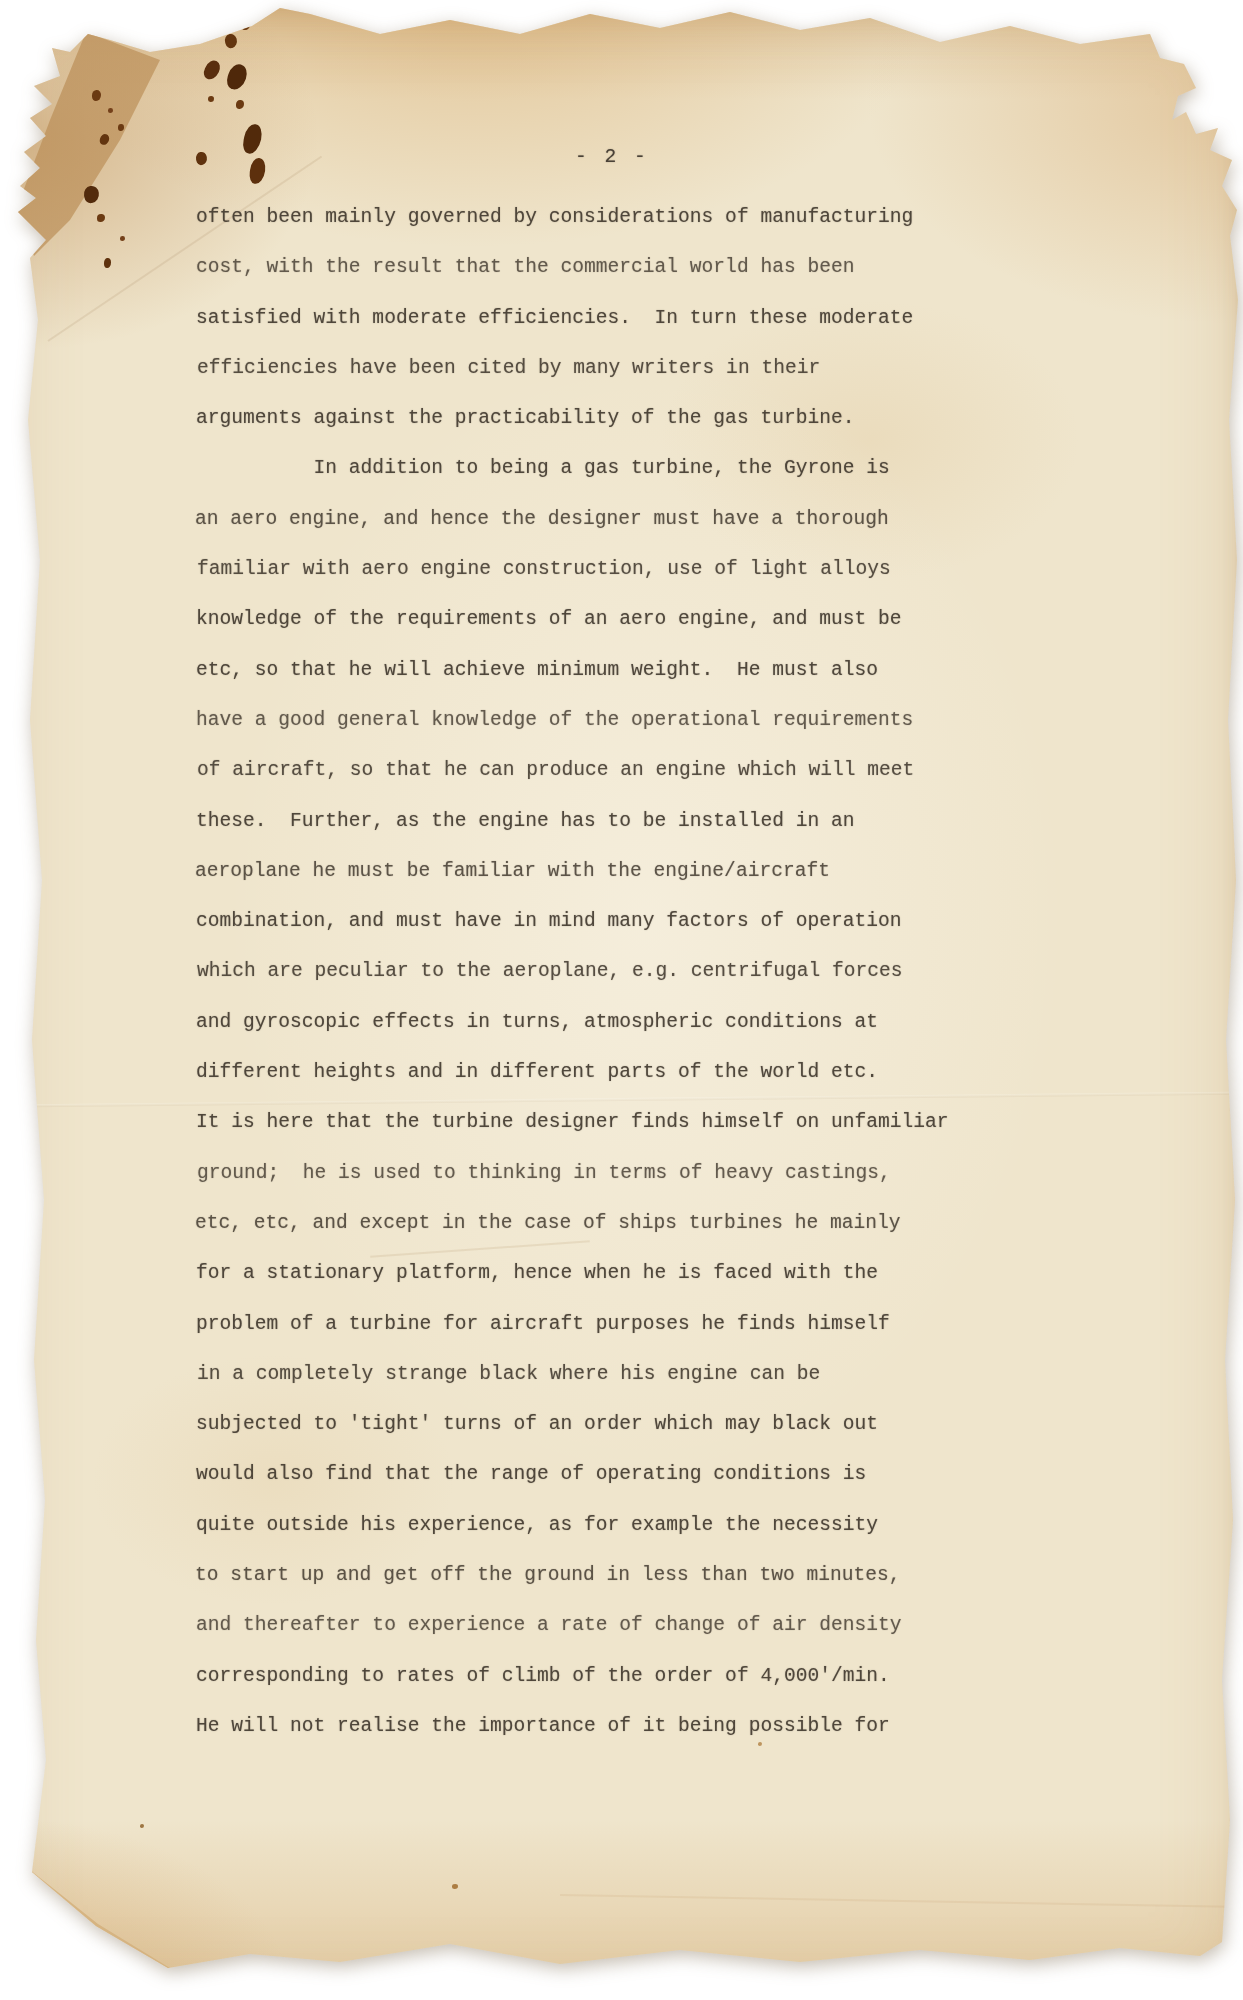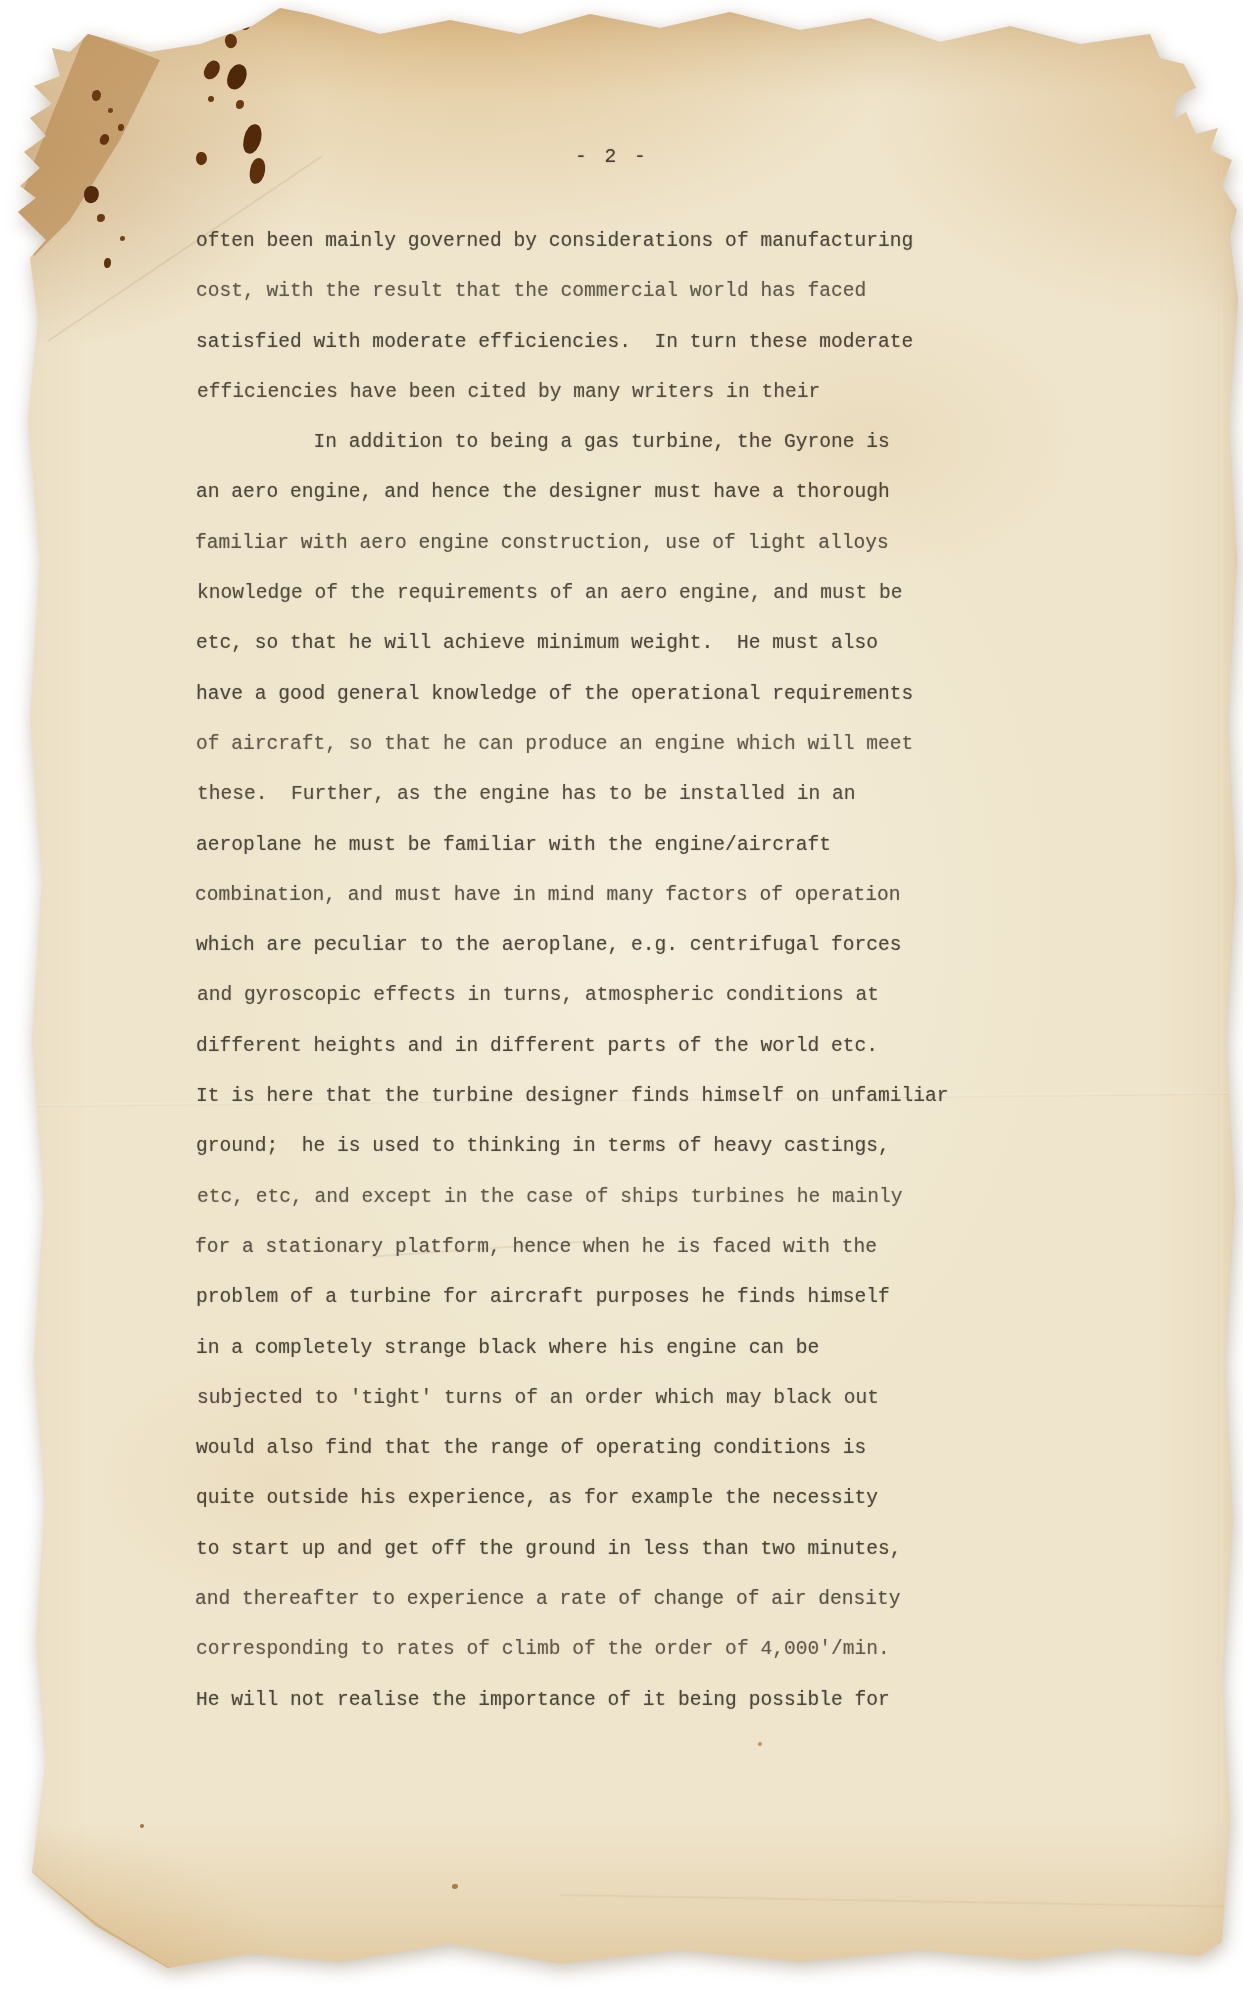--- a/index.html
+++ b/index.html
@@ -68,21 +68,21 @@
   .stain.s14{left:84px;top:186px;width:15px;height:17px;background:#532b0c;transform:rotate(-8deg);}
   .stain.s15{left:97px;top:214px;width:8px;height:8px;background:#6b3a12;}
   .stain.s16{left:104px;top:258px;width:7px;height:10px;background:#5f320e;}
   .stain.s17{left:120px;top:236px;width:5px;height:5px;background:#74401a;}
   .stain.s18{left:140px;top:1824px;width:4px;height:4px;background:#8a5a20;opacity:.8;}
   .stain.s19{left:452px;top:1884px;width:6px;height:5px;background:#9c6524;opacity:.8;}
   .stain.s20{left:758px;top:1742px;width:4px;height:4px;background:#a87430;opacity:.7;}
   .page-number{position:absolute;left:575px;top:132px;height:50px;line-height:50px;
     font-size:19.6px;letter-spacing:3px;color:rgba(62,54,44,0.88);
     text-shadow:0 0 1.2px rgba(62,54,44,0.5);white-space:pre;}
-  .text-block{position:absolute;left:196px;top:216px;width:980px;}
+  .text-block{position:absolute;left:196px;top:192px;width:980px;}
   .line{height:50.3px;line-height:50.3px;white-space:pre;font-size:19.6px;
     color:rgba(62,54,44,0.85);text-shadow:0 0 1.2px rgba(62,54,44,0.45);}
   .line:nth-child(4n){margin-left:1px;opacity:.96;}
   .line:nth-child(7n){margin-left:-1px;opacity:.92;}
   .line:nth-child(9n+2){opacity:.88;}
 </style>
 </head>
 <body>
 
 <div class="scan">
@@ -114,23 +114,24 @@
       <div class="stain s15"></div>
       <div class="stain s16"></div>
       <div class="stain s17"></div>
       <div class="stain s18"></div>
       <div class="stain s19"></div>
       <div class="stain s20"></div>
 
       <div class="page-number">- 2 -</div>
       <div class="text-block" id="textBlock">
           <div class="line">often been mainly governed by considerations of manufacturing</div>
-          <div class="line">cost, with the result that the commercial world has faced</div>
+          <div class="line">cost, with the result that the commercial world has been</div>
           <div class="line">satisfied with moderate efficiencies.  In turn these moderate</div>
           <div class="line">efficiencies have been cited by many writers in their</div>
+          <div class="line">arguments against the practicability of the gas turbine.</div>
           <div class="line">          In addition to being a gas turbine, the Gyrone is</div>
           <div class="line">an aero engine, and hence the designer must have a thorough</div>
           <div class="line">familiar with aero engine construction, use of light alloys</div>
           <div class="line">knowledge of the requirements of an aero engine, and must be</div>
           <div class="line">etc, so that he will achieve minimum weight.  He must also</div>
           <div class="line">have a good general knowledge of the operational requirements</div>
           <div class="line">of aircraft, so that he can produce an engine which will meet</div>
           <div class="line">these.  Further, as the engine has to be installed in an</div>
           <div class="line">aeroplane he must be familiar with the engine/aircraft</div>
           <div class="line">combination, and must have in mind many factors of operation</div>

